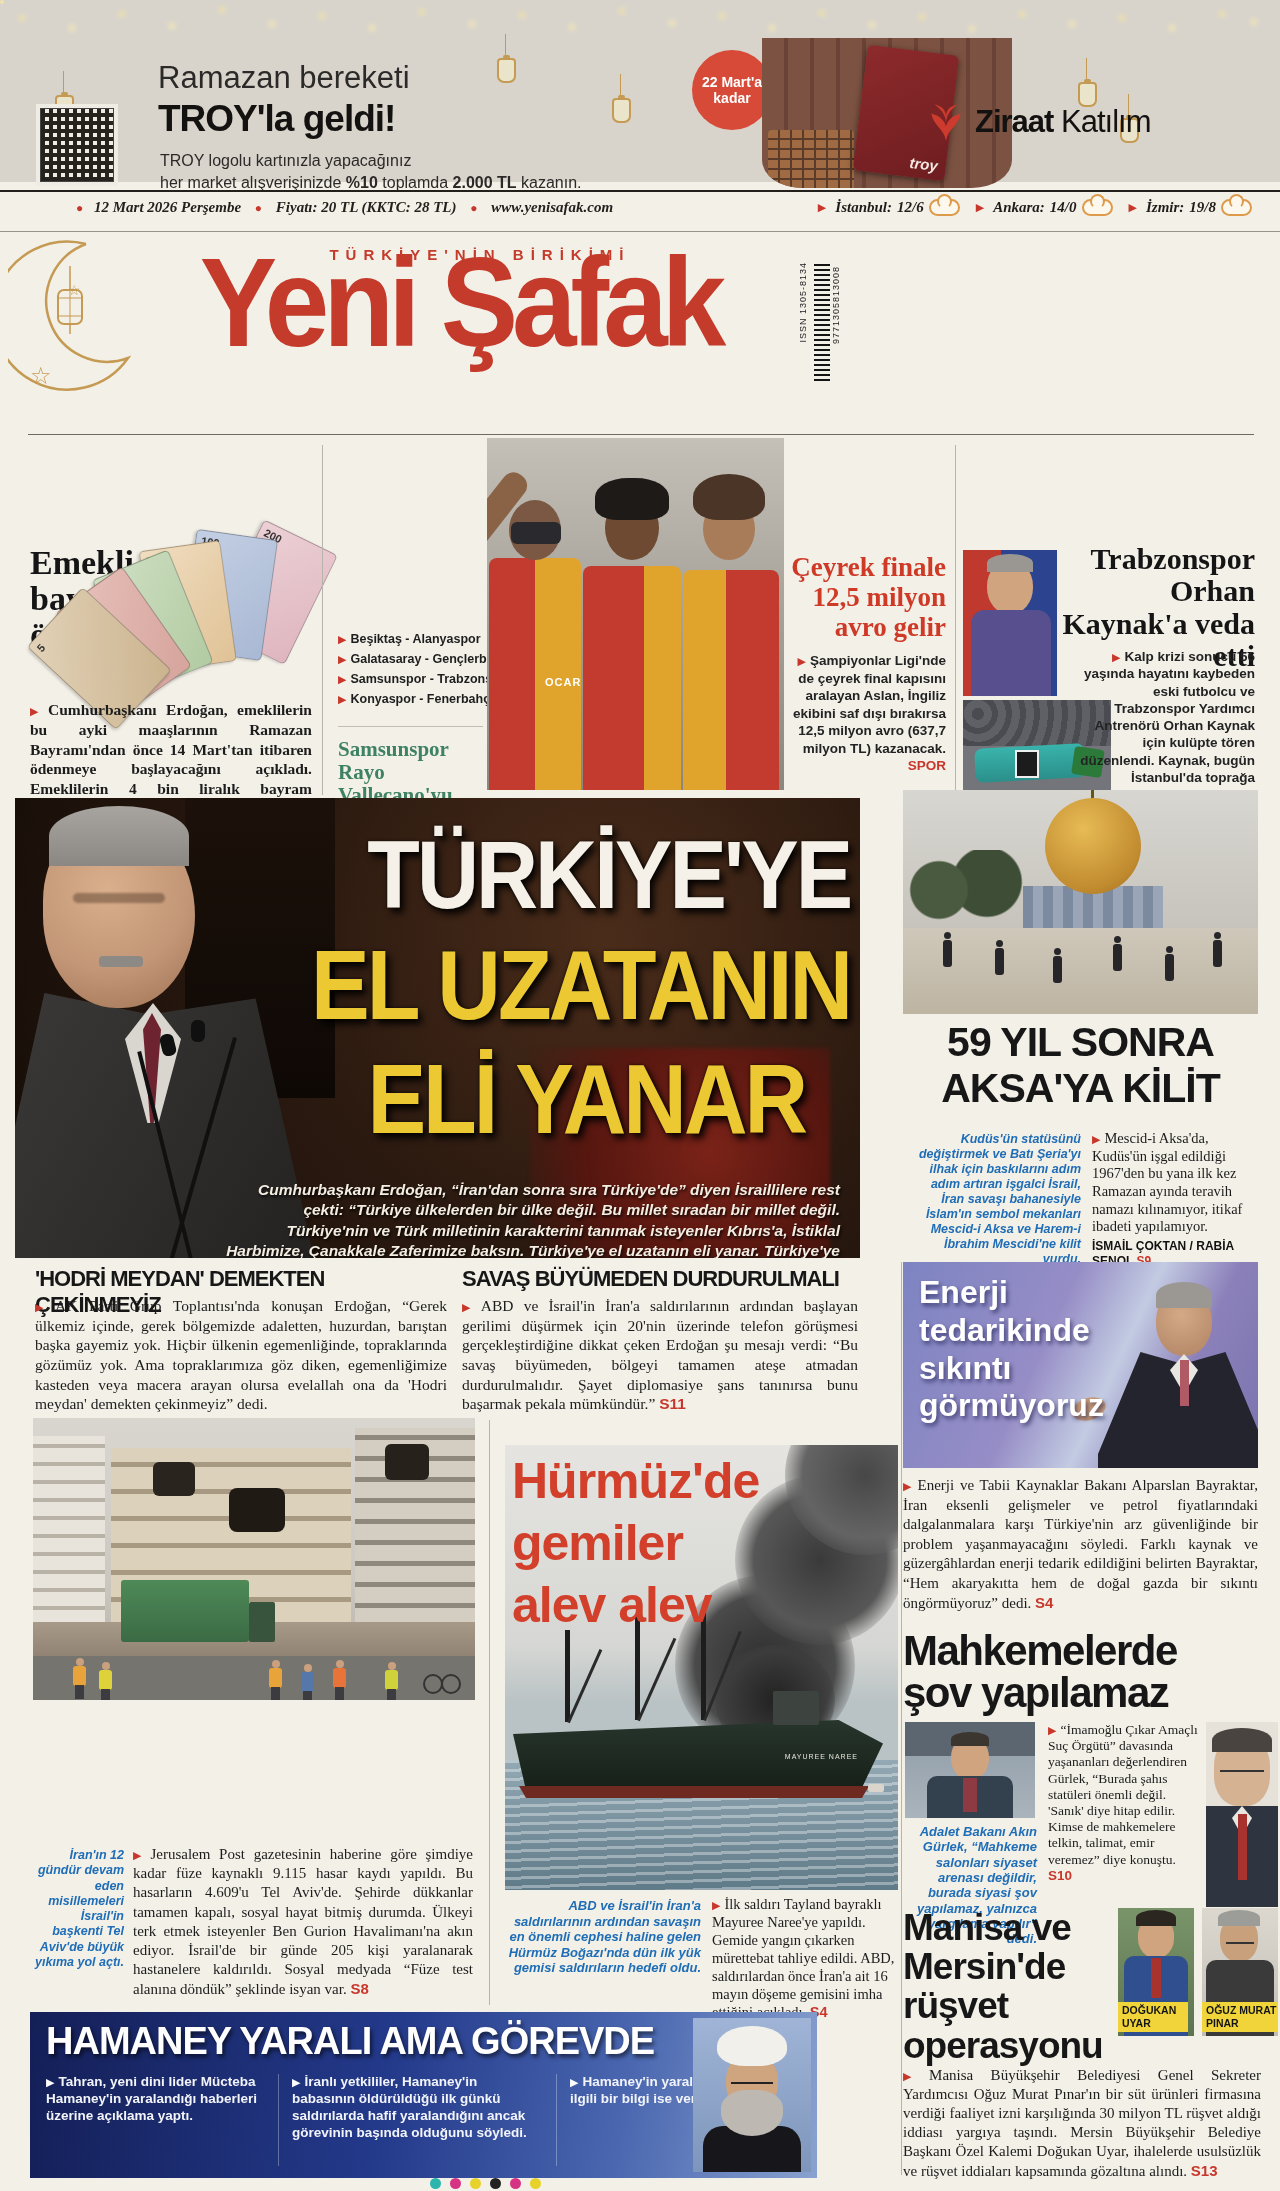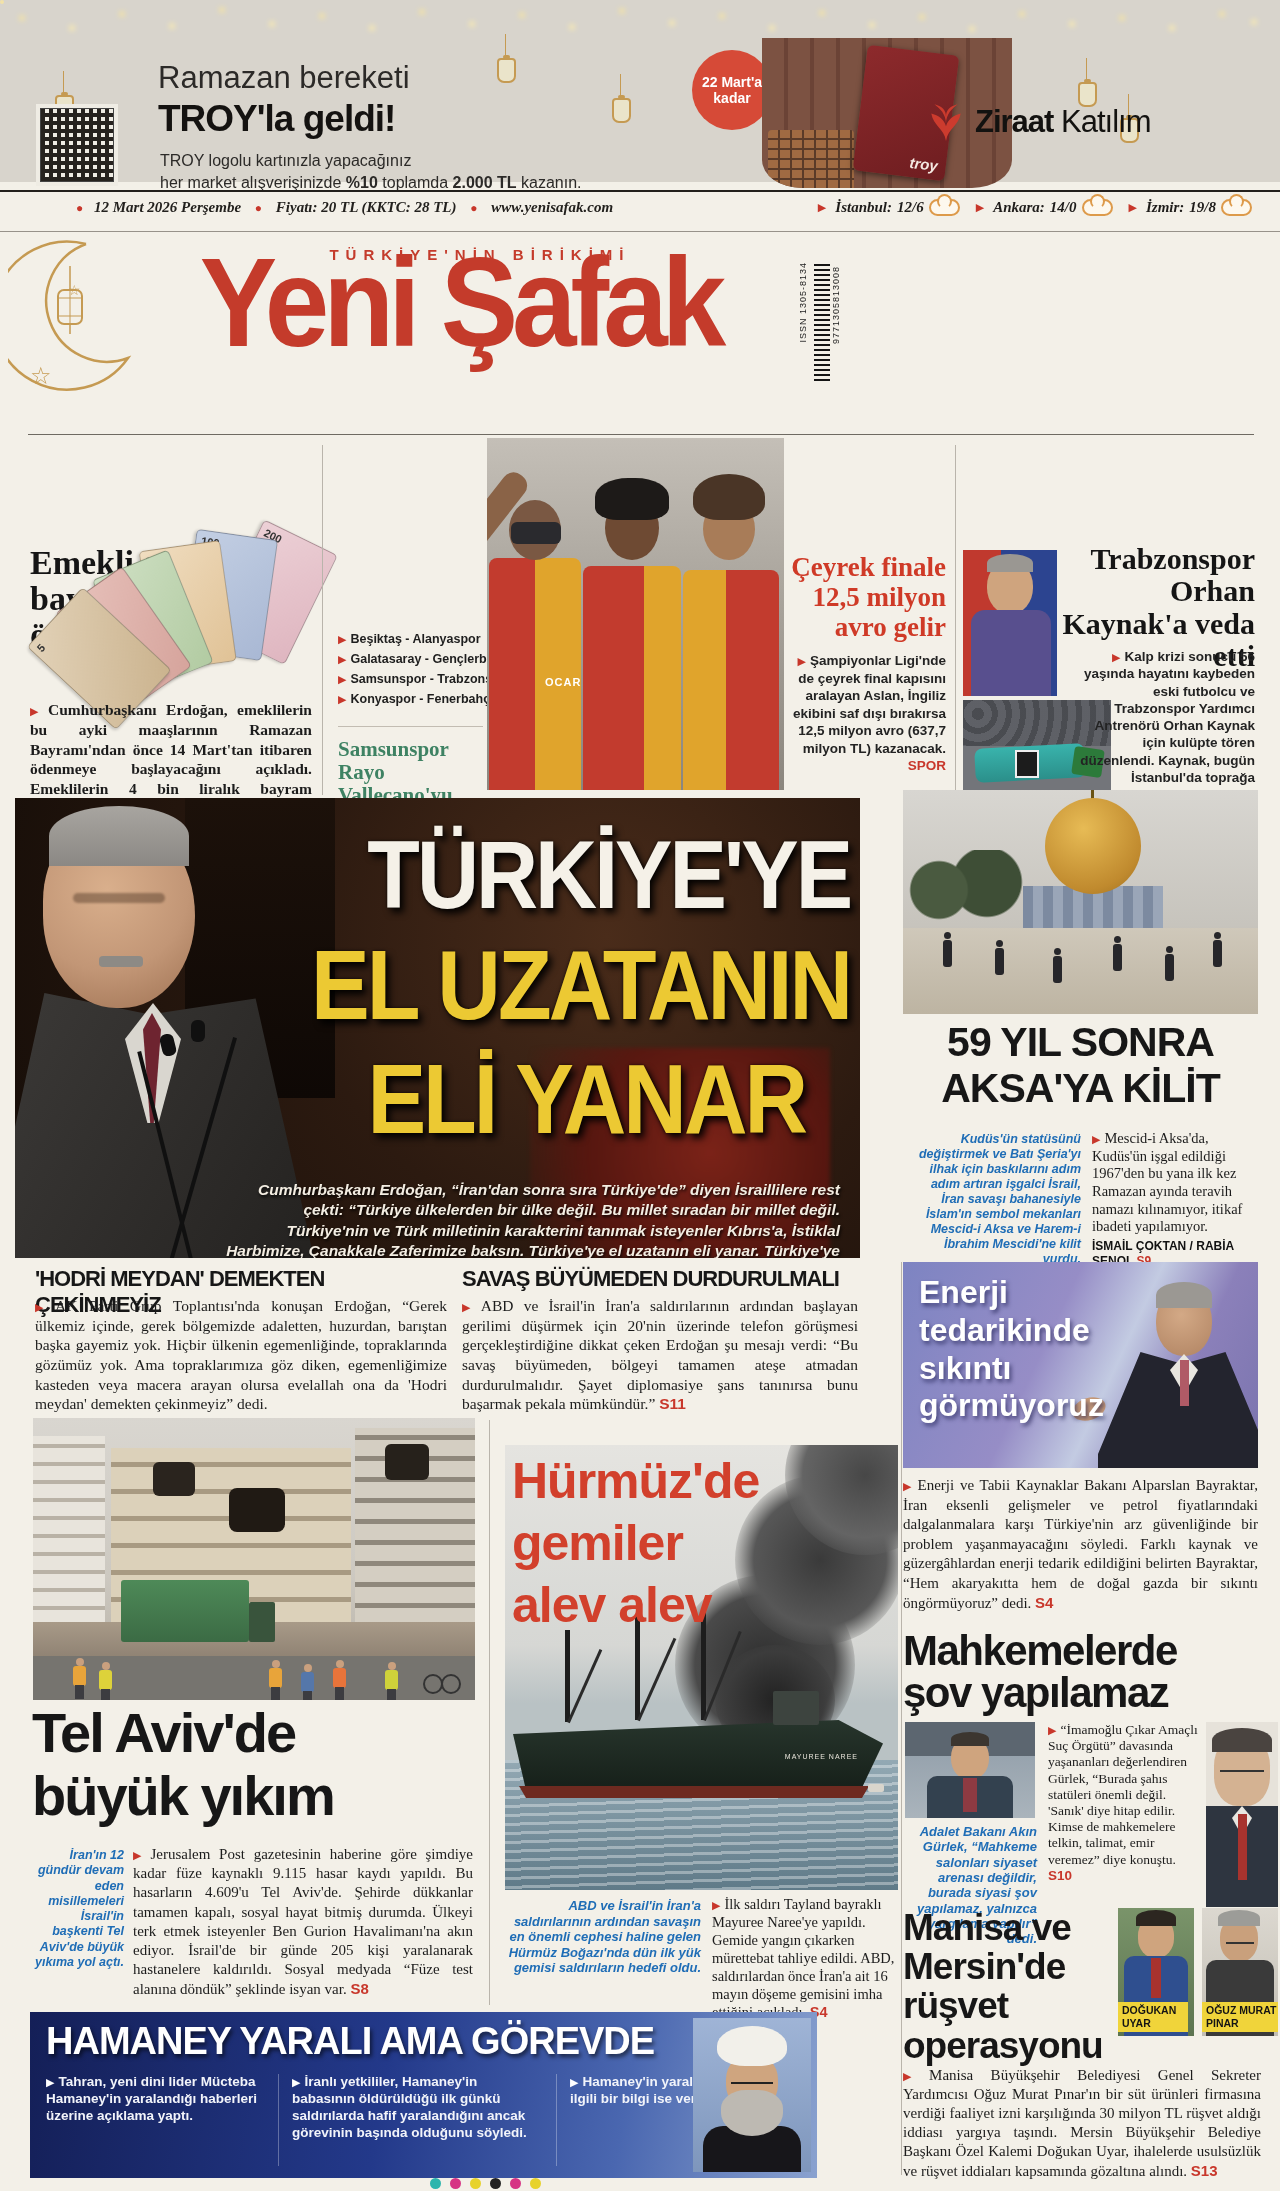--- a/index.html
+++ b/index.html
@@ -503,24 +503,20 @@
     <div id="ta-truck"></div>
     <div class="wkr" style="left:40px;bottom:14px;background:#e8a43a;"></div>
     <div class="wkr" style="left:66px;bottom:10px;background:#ddd23a;"></div>
     <div class="wkr" style="left:236px;bottom:12px;background:#e8a43a;"></div>
     <div class="wkr" style="left:268px;bottom:8px;background:#5577aa;"></div>
     <div class="wkr" style="left:300px;bottom:12px;background:#e8743a;"></div>
     <div class="wkr" style="left:352px;bottom:10px;background:#cfd23a;"></div>
     <div class="bldg" style="left:390px;bottom:6px;width:16px;height:16px;border:2px solid #333;border-radius:50%;background:transparent;"></div>
     <div class="bldg" style="left:408px;bottom:6px;width:16px;height:16px;border:2px solid #333;border-radius:50%;background:transparent;"></div>
   </div>
-  <div id="ta-h" class="abs hvy">
-    <span>Tel Aviv'de</span><br>
-    <span>büyük yıkım</span>
-  </div>
   <div id="ta-deck" class="abs blueCap">İran'ın 12 gündür devam eden misillemeleri İsrail'in başkenti Tel Aviv'de büyük yıkıma yol açtı.</div>
   <div id="ta-body" class="abs body-serif j">
     <span class="ptr">▶</span><span>Jerusalem Post gazetesinin haberine göre şimdiye kadar füze kaynaklı 9.115 hasar kaydı yapıldı. Bu hasarların 4.609'u Tel Aviv'de. Şehirde dükkanlar tamamen kapalı, sosyal hayat bitmiş durumda. Ülkeyi terk etmek isteyenler Ben Gurion Havalimanı'na akın ediyor. İsrail'de bir günde 205 kişi yaralanarak hastanelere kaldırıldı. Sosyal medyada “Füze test alanına döndük” şeklinde isyan var.</span>
     <span class="sref">S8</span>
   </div>
 
   <div id="hu-photo" class="abs">
     <div class="smoke" style="left:170px;top:130px;width:180px;height:180px;background:radial-gradient(circle,#2e2e2e 0%,#4a4a4a 55%,transparent 75%);"></div>
     <div class="smoke" style="left:230px;top:30px;width:170px;height:170px;background:radial-gradient(circle,#3a3a3a 0%,#575757 55%,transparent 75%);"></div>
     <div class="smoke" style="left:280px;top:-50px;width:160px;height:160px;background:radial-gradient(circle,#474747 0%,#646464 55%,transparent 78%);"></div>

